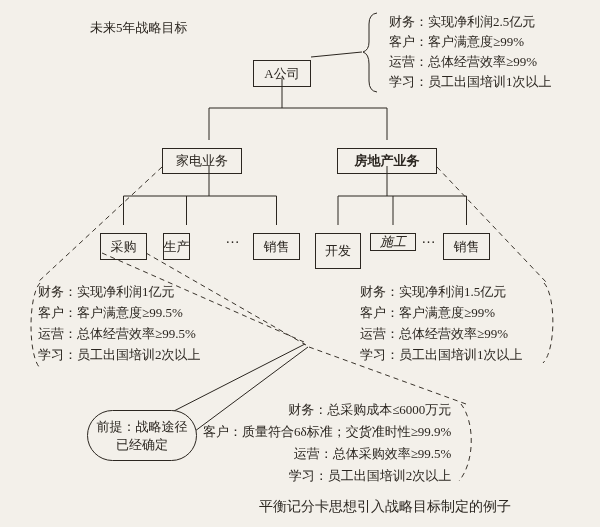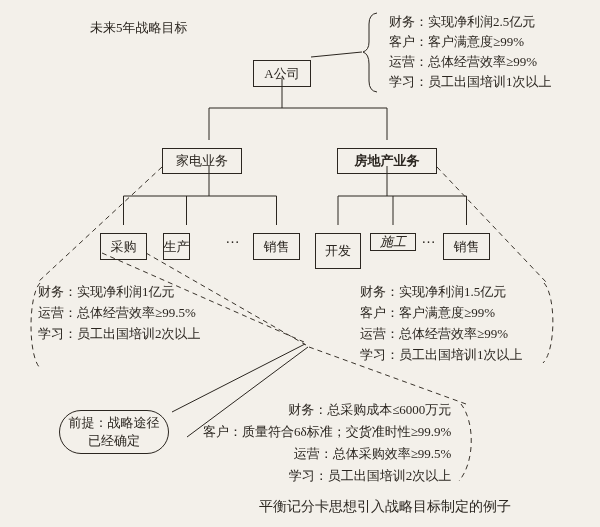--- a/index.html
+++ b/index.html
@@ -17,21 +17,21 @@
   .ellipsis{
     position:absolute;font-size:14px;letter-spacing:1px;
     text-align:center;width:24px;
   }
   .goals{position:absolute;font-size:13px;white-space:nowrap;}
   .goals .goal-line{line-height:21px;}
   #g-company .goal-line{line-height:20px;}
   #g-procurement .goal-line{line-height:22px;}
   #top-label{position:absolute;left:90px;top:19px;font-size:13px;}
   #premise{
-    position:absolute;left:59px;top:410px;width:110px;height:44px;
+    position:absolute;left:87px;top:410px;width:110px;height:51px;
     border:1px solid #2b2620;border-radius:30px;box-sizing:border-box;
     display:flex;flex-direction:column;align-items:center;justify-content:center;
     font-size:13px;line-height:18px;text-align:center;background:#f3f0ea;
   }
   #caption{
     position:absolute;left:337px;top:498px;transform:translateX(-50%);
     font-size:14px;white-space:nowrap;margin-left:48px;
   }
 </style>
 </head>
@@ -85,20 +85,21 @@
 
   <div class="goals" id="g-company" style="left:389px;top:12px;">
     <div class="goal-line">财务：实现净利润2.5亿元</div>
     <div class="goal-line">客户：客户满意度≥99%</div>
     <div class="goal-line">运营：总体经营效率≥99%</div>
     <div class="goal-line">学习：员工出国培训1次以上</div>
   </div>
 
   <div class="goals" id="g-appliance" style="left:38px;top:281px;">
     <div class="goal-line">财务：实现净利润1亿元</div>
+    <div class="goal-line">客户：客户满意度≥99.5%</div>
     <div class="goal-line">运营：总体经营效率≥99.5%</div>
     <div class="goal-line">学习：员工出国培训2次以上</div>
   </div>
 
   <div class="goals" id="g-realestate" style="left:342px;top:281px;margin-left:18px;">
     <div class="goal-line">财务：实现净利润1.5亿元</div>
     <div class="goal-line">客户：客户满意度≥99%</div>
     <div class="goal-line">运营：总体经营效率≥99%</div>
     <div class="goal-line">学习：员工出国培训1次以上</div>
   </div>

